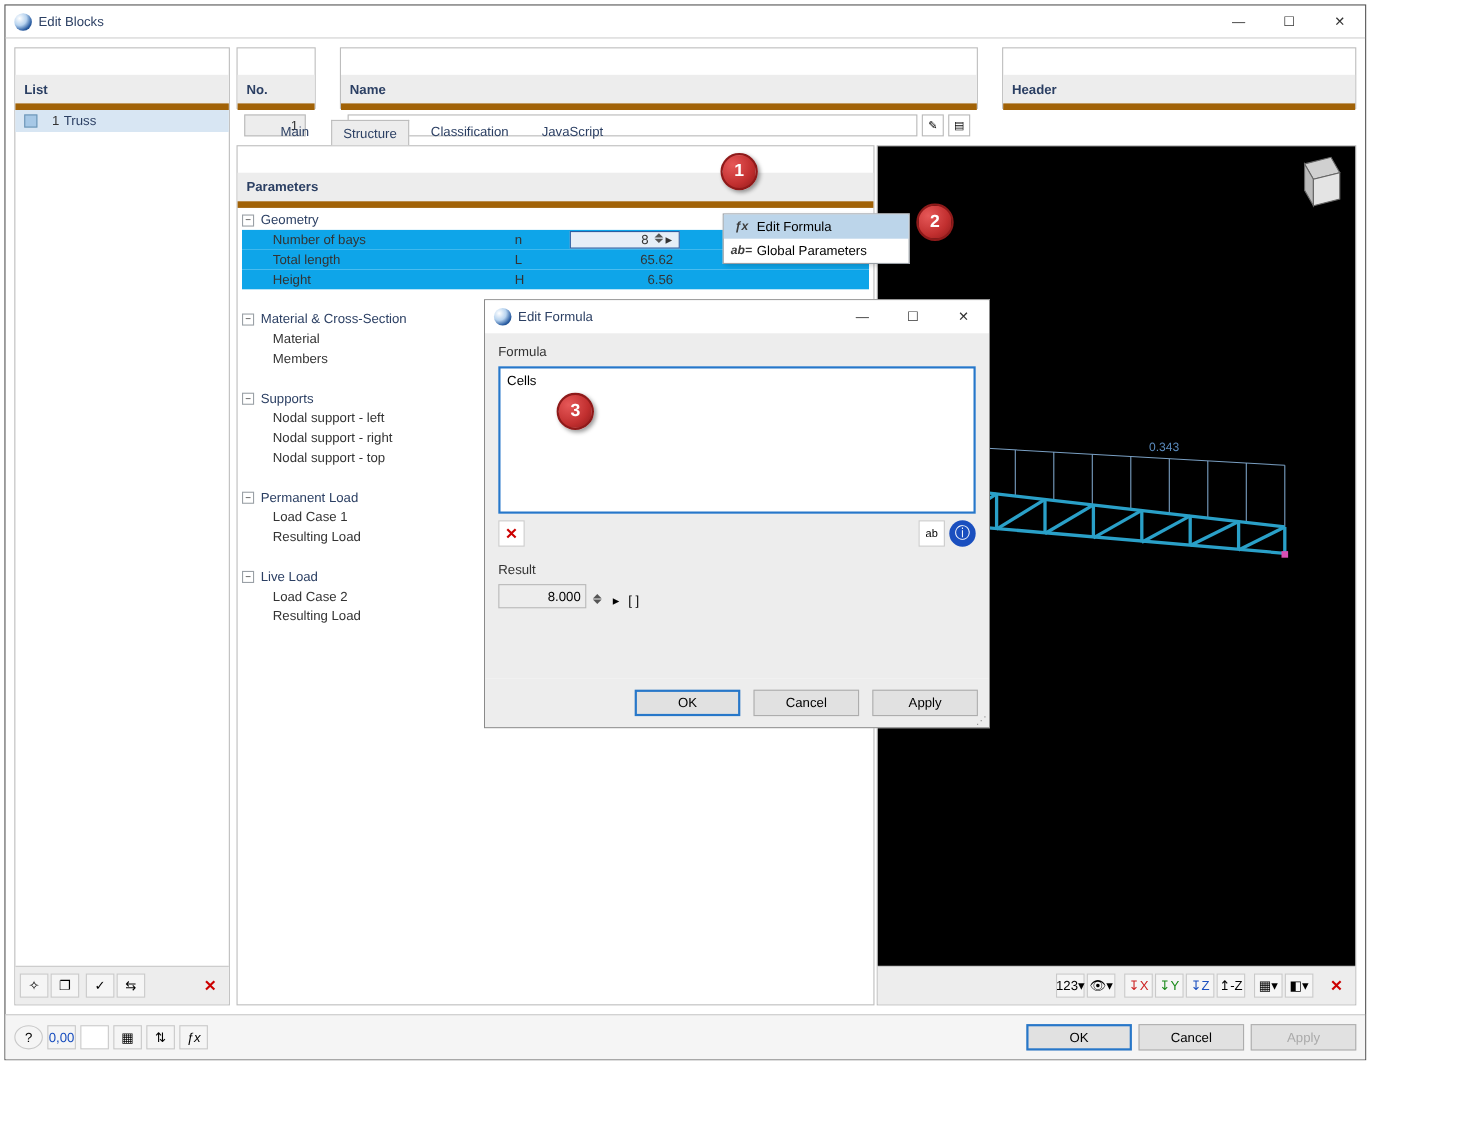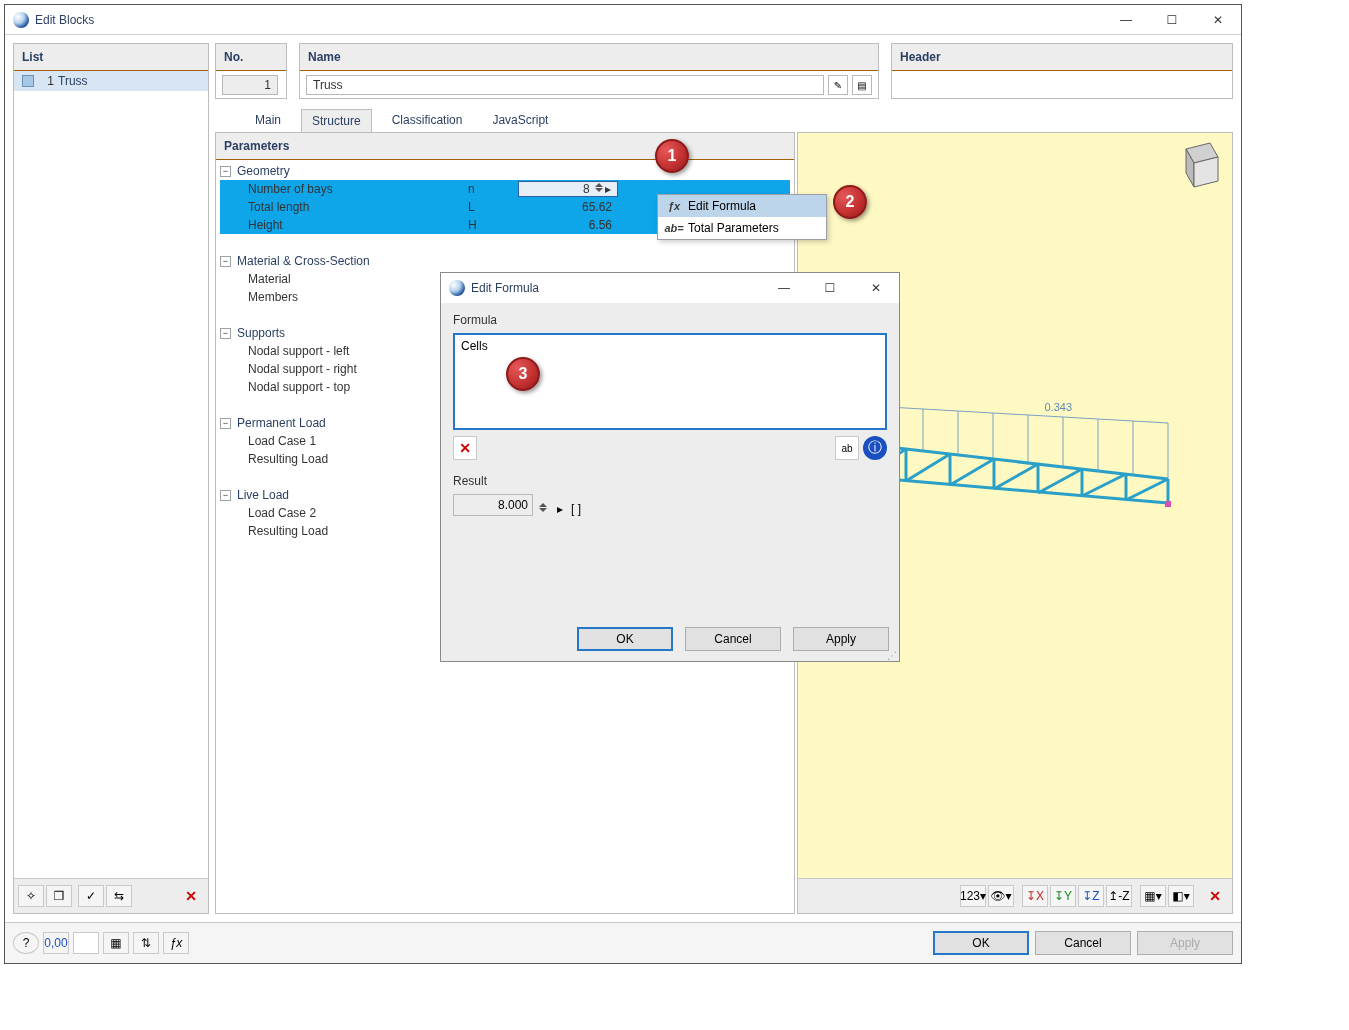--- a/index.html
+++ b/index.html
@@ -5,30 +5,30 @@
 * { box-sizing: border-box; font-family: "Segoe UI", Tahoma, sans-serif; font-size: 12px; }
 body { margin: 0; background: #fff; width: 1349px; }
 .winwrap { border: 1px solid #555; width: 1238px; height: 960px; margin: 4px 4px 0 4px; display: flex; flex-direction: column; position: relative; background: #fff; }
 .titlebar { height: 30px; display: flex; align-items: center; padding-left: 8px; border-bottom: 1px solid #d0d0d0; }
 .titlebar .app-icon { width: 16px; height: 16px; margin-right: 6px; display: inline-block; background: radial-gradient(circle at 30% 30%, #fff 0%, #b7d3ef 40%, #2b5ea3 70%, #0b2a55 100%); border-radius: 50%; }
 .titlebar .title { color: #2b3f63; }
 .win-controls { margin-left: auto; display: flex; }
 .win-btn { width: 46px; height: 30px; display: flex; align-items: center; justify-content: center; color: #333; }
 .content { flex: 1; display: flex; padding: 8px; gap: 6px; }
 .panel { border: 1px solid #bdbdbd; background: #fff; }
-.panel-hdr { background: #ededed; color: #2b3f63; font-weight: bold; padding: 6px 8px; border-bottom: 1px solid #a16207; }
+.panel-hdr { background: #ededed; color: #2b3f63; font-weight: bold; padding: 6px 8px; border-bottom: 6px solid #a16207; margin-top: 24px; }
 .left { width: 196px; display: flex; flex-direction: column; }
 .tree-item { display: flex; align-items: center; height: 20px; padding-left: 8px; background: #d8e6f3; color: #2b3f63; }
 .tree-item .sq { width: 12px; height: 12px; background: #a6c8e6; border: 1px solid #6b94b5; margin-right: 6px; }
 .tree-item .num { width: 14px; text-align: right; margin-right: 4px; color: #333; }
 .left-toolbar { border-top: 1px solid #c9c9c9; padding: 6px 4px; display: flex; gap: 2px; background: #ededed; }
 .tbtn { width: 26px; height: 22px; display: flex; align-items: center; justify-content: center; background: #f5f5f5; border: 1px solid #c9c9c9; font-size: 12px; }
 .tbtn.red { color: #cc0000; font-weight: bold; font-size: 14px; background: transparent; border-color: transparent; }
 .middle { flex: 1; display: flex; flex-direction: column; }
-.mid-top { display: flex; gap: 12px; height: 56px; justify-content: center; }
+.mid-top { display: flex; gap: 22px; height: 56px; justify-content: center; }
 .no-box { width: 72px; }
 .no-input { width: 56px; height: 20px; border: 1px solid #b8b8b8; background: #ededed; text-align: right; padding-right: 6px; margin: 4px 6px; color: #333; }
 .name-box { width: 580px; position: relative; }
 .name-field { display: flex; align-items: center; margin: 4px 6px; }
 .name-input { flex: 1; height: 20px; border: 1px solid #b8b8b8; padding: 0 6px; color: #333; }
 .mini { width: 20px; height: 20px; border: 1px solid #b8b8b8; display: flex; align-items: center; justify-content: center; margin-left: 4px; background: #fff; font-size: 10px; }
 .header-box { flex: 1; }
 .tabs-row { display: flex; gap: 10px; padding: 10px 0 0 30px; }
 .tab { padding: 4px 10px; color: #2b3f63; position: relative; }
 .tab.active { background: #ededed; border: 1px solid #bdbdbd; border-bottom: none; }
@@ -42,39 +42,39 @@
 .pt-line.alt2 { background: #0ea5e9; }
 .pt-label { flex: 0 0 220px; }
 .pt-sym { flex: 0 0 50px; }
 .pt-val { flex: 0 0 100px; text-align: right; padding-right: 6px; }
 .pt-val.editable { border: 1px solid #2b5ea3; background: #e6eef7; position: relative; }
 .spin { display: inline-block; width: 12px; height: 14px; vertical-align: middle; }
 .spin::before, .spin::after { content: ""; display: block; width: 0; height: 0; border-left: 4px solid transparent; border-right: 4px solid transparent; margin: 1px auto; }
 .spin::before { border-bottom: 4px solid #555; }
 .spin::after { border-top: 4px solid #555; }
 .preview { flex: 1; display: flex; flex-direction: column; position: relative; min-height: 300px; }
-.preview-canvas { flex: 1; background: #fef9c3; position: relative; }
+.preview-canvas { flex: 1; background: #000000; position: relative; }
 .preview-toolbar { border-top: 1px solid #c9c9c9; padding: 6px 4px; display: flex; gap: 2px; background: #ededed; justify-content: flex-end; }
 .main-footer { border-top: 1px solid #c9c9c9; padding: 8px; display: flex; justify-content: space-between; align-items: center; background: #f5f5f5; }
 .btn { width: 96px; height: 24px; border: 1px solid #adadad; background: #e1e1e1; text-align: center; display: flex; align-items: center; justify-content: center; margin-left: 6px; }
 .btn.primary { border: 2px solid #2777c9; margin-left: 34px; }
 .btn.disabled { color: #aaa; }
 
 
 .dropdown { position: absolute; left: 652px; top: 189px; width: 170px; border: 1px solid #9aa0a6; background: #fff; box-shadow: 2px 2px 5px rgba(0,0,0,0.2); z-index: 10; }
 .dd-item { display: flex; align-items: center; height: 22px; padding: 0 8px; gap: 6px; }
 .dd-item.sel { background: #bcd5ea; }
 .dd-icon { width: 16px; height: 16px; display: flex; align-items: center; justify-content: center; font-style: italic; font-weight: bold; color: #3b3b3b; font-size: 11px; }
 
 
 .modal { position: absolute; left: 435px; top: 267px; width: 460px; height: 390px; border: 1px solid #8a8a8a; background: #fff; display: flex; flex-direction: column; z-index: 20; }
 .modal .titlebar { background: #fff; border-bottom: none; }
 .modal-body { flex: 1; padding: 10px 12px; background: #ededed; display: flex; flex-direction: column; gap: 6px; }
 .modal-label { color: #333; }
-.formula-box { border: 2px solid #2777c9; background: #fff; height: 97px; padding: 4px 6px; }
+.formula-box { border: 2px solid #2777c9; background: #fff; height: 134px; padding: 4px 6px; }
 .modal-tools { display: flex; align-items: center; }
 .sq-btn { width: 24px; height: 24px; border: 1px solid #c9c9c9; display: flex; align-items: center; justify-content: center; background: #fff; font-size: 14px; }
 .sq-btn.red { color: #cc0000; font-weight: bold; }
 .modal-result { display: flex; align-items: flex-end; gap: 4px; }
 .result-input { width: 80px; height: 22px; border: 1px solid #b8b8b8; background: #ededed; text-align: right; padding-right: 4px; }
 .modal-footer { padding: 10px; display: flex; justify-content: flex-end; gap: 6px; background: #ededed; }
 .circle-badge { width: 34px; height: 34px; border-radius: 50%; background: radial-gradient(circle at 30% 30%, #e65858 0%, #c12f2f 60%, #8e1a1a 100%); border: 2px solid #8e1a1a; color: #fff; font-weight: bold; display: flex; align-items: center; justify-content: center; font-size: 16px; box-shadow: 2px 2px 4px rgba(0,0,0,0.4); position: absolute; z-index: 25; }
 svg.truss { position: absolute; left: 0; top: 260px; width: 390px; height: 120px; }
 .iso-cube-wrap { position: absolute; right: 6px; top: 6px; }
 </style>
@@ -286,21 +286,21 @@
     </div>
   </div>
 
   <div class="dropdown">
     <div class="dd-item sel">
       <span class="dd-icon">ƒx</span>
       <span>Edit Formula</span>
     </div>
     <div class="dd-item">
       <span class="dd-icon">ab=</span>
-      <span>Total Parameters</span>
+      <span>Global Parameters</span>
     </div>
   </div>
 
   <div class="circle-badge" style="left:650px; top:134px;">1</div>
   <div class="circle-badge" style="left:828px; top:180px;">2</div>
 
   <div class="modal">
     <div class="titlebar">
       <span class="app-icon"></span>
       <span class="title">Edit Formula</span>

